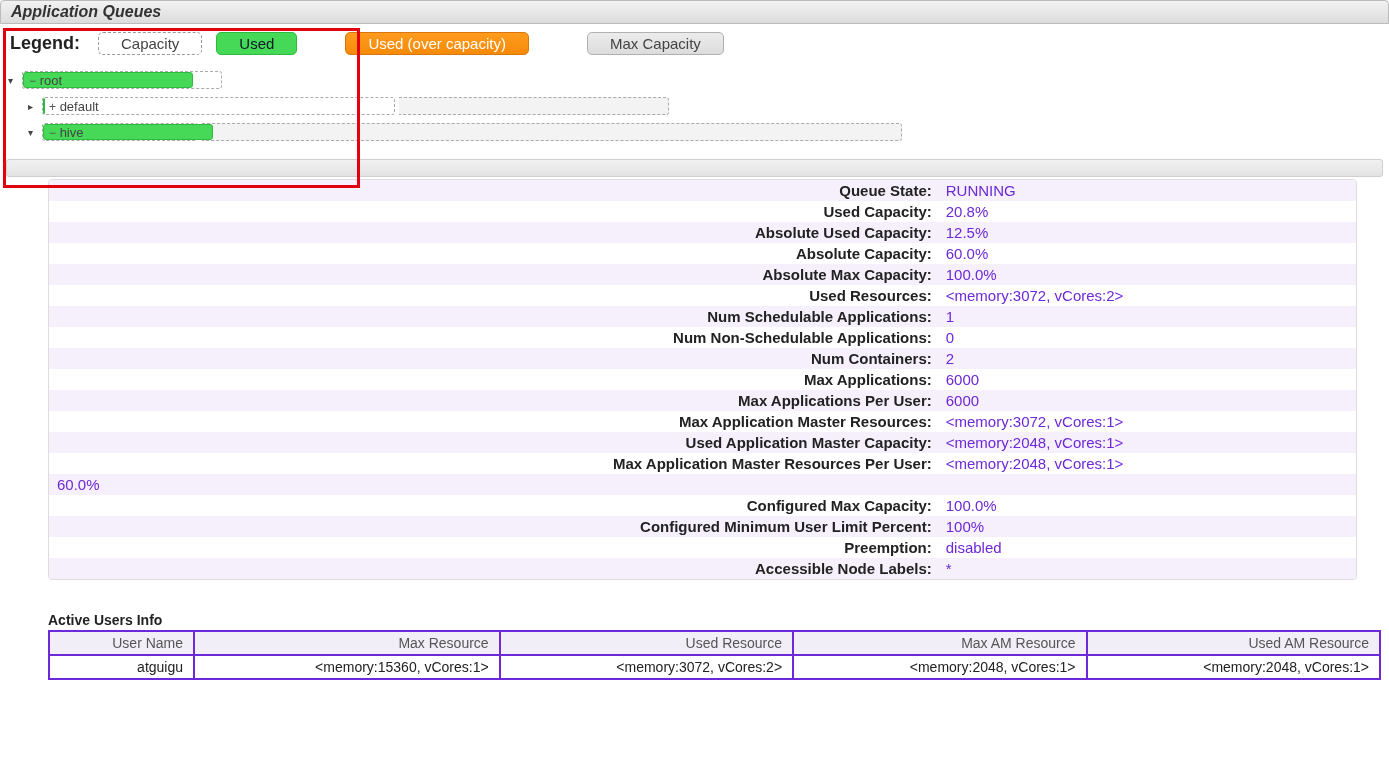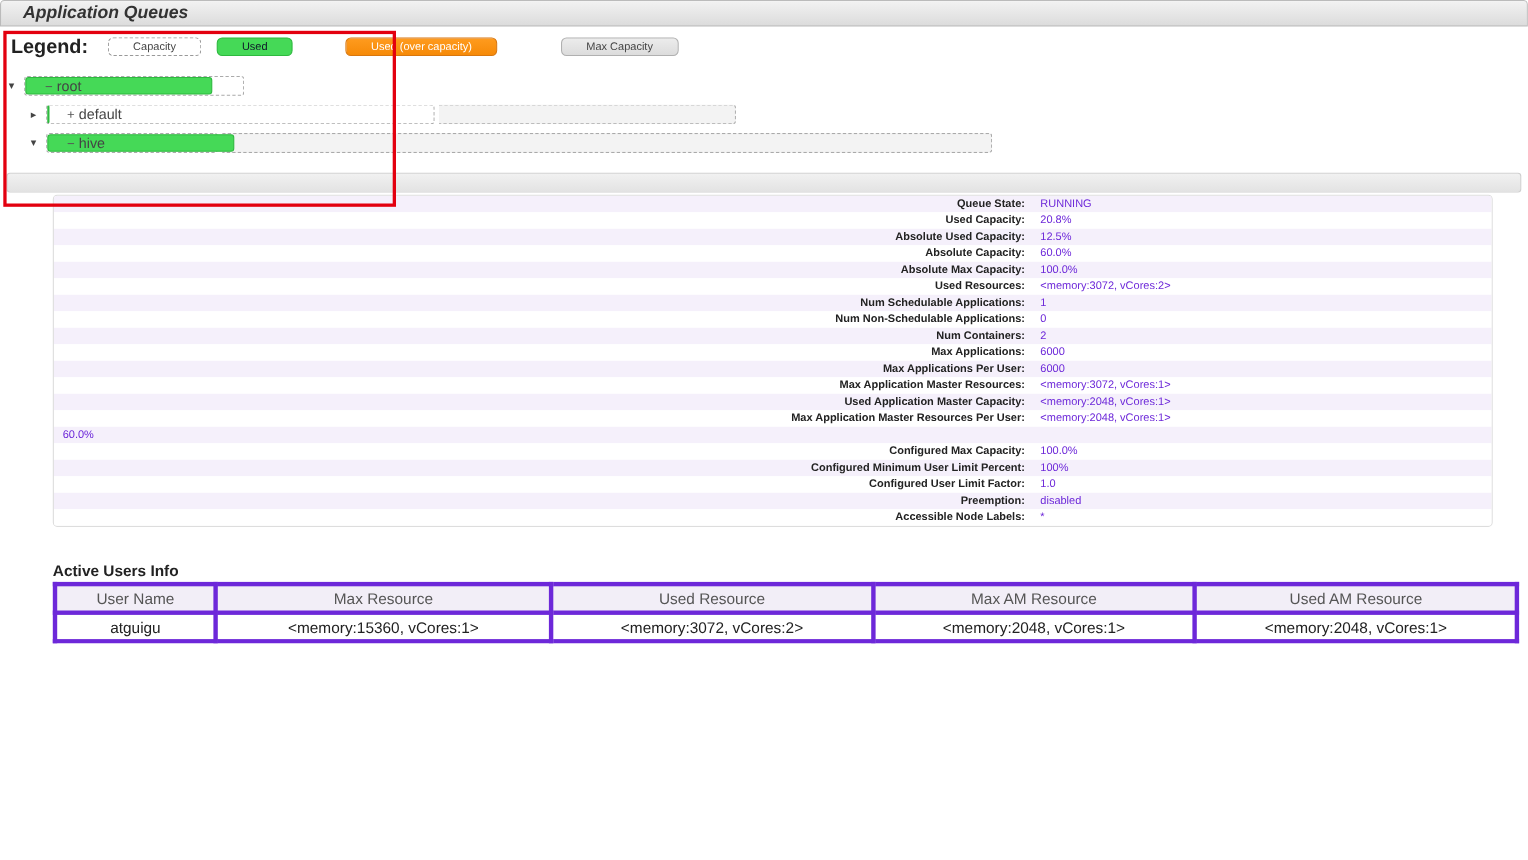--- a/index.html
+++ b/index.html
@@ -6,21 +6,21 @@
   body {
     font-family: Verdana, Arial, sans-serif;
     font-size: 13px;
     background: #fff;
     color: #222;
   }
   .panel-header {
     background: linear-gradient(#f2f2f2, #dcdcdc);
     border: 1px solid #bbb;
     border-radius: 4px 4px 0 0;
-    padding: 2px 20px;
+    padding: 2px 10px;
     font-weight: bold;
     font-style: italic;
     font-size: 16px;
     color: #333;
   }
   .legend-row {
     display: flex;
     align-items: center;
     gap: 14px;
     padding: 8px 10px;
@@ -28,21 +28,21 @@
   .legend-label {
     font-size: 18px;
     font-weight: bold;
     margin-right: 4px;
     text-align: center;
   }
   .chip {
     display: inline-block;
     padding: 2px 22px;
     border-radius: 5px;
-    font-size: 10px;
+    font-size: 15px;
     border: 1px solid #bbb;
   }
   .chip.capacity { background: #fff; border: 1px dashed #999; color:#444; }
   .chip.used     { background: #45d957; border-color:#2eb93f; color:#0f172a; }
   .chip.over     { background: linear-gradient(#ff9b1e,#f68a08); border-color:#d9770e; color:#fff; }
   .chip.max      { background: linear-gradient(#ececec,#dcdcdc); border-color:#b0b0b0; color:#444; }
 
   
   .annotation-box {
     position: absolute;
@@ -89,21 +89,21 @@
   }
   .queue-bar-fill {
     position: absolute;
     left: 0; top: 0; bottom: 0;
     border-radius: 3px;
     background: #45d957;
     border: 1px solid #2eb93f;
   }
   .queue-name-inside {
     position: absolute;
-    left: 18px;
+    left: 6px;
     top: 50%;
     transform: translateY(-50%);
     font-size: 13px;
     color: #444;
   }
   .queue-bar-max {
     height: 18px;
     border: 1px dashed #aaa;
     border-left: none;
     background:#f3f3f3;
@@ -134,21 +134,21 @@
 
   
   .kv {
     margin: 2px 32px 0 48px;
     border: 1px solid #ddd;
     border-radius: 4px;
     overflow: hidden;
   }
   .kv-row {
     display: flex;
-    font-size: 10px;
+    font-size: 15px;
   }
   .kv-row:nth-child(odd){ background:#f5f0fb; }
   .kv-row:nth-child(even){ background:#ffffff; }
   .kv-key {
     flex: 0 0 68%;
     text-align: right;
     padding: 2px 6px 2px 4px;
     font-weight: bold;
     color: #222;
   }
@@ -164,22 +164,22 @@
     font-weight: bold;
     margin: 32px 0 2px 48px;
   }
   table.users {
     border-collapse: collapse;
     width: calc(100% - 56px);
     margin-left: 48px;
     font-size: 14px;
   }
   table.users th, table.users td {
-    border: 4px solid #6d28d9;
-    text-align: center;
+    border: 2px solid #6d28d9;
+    text-align: right;
     padding: 3px 10px;
   }
   table.users th {
     background:#f2eef7;
     font-weight: normal;
     color:#555;
   }
   .watermark {
     position: fixed;
     right: 6px;
@@ -309,24 +309,20 @@
     <div class="kv-row">
       <div class="kv-val">60.0%</div>
     </div>
     <div class="kv-row">
       <div class="kv-key">Configured Max Capacity:</div>
       <div class="kv-val">100.0%</div>
     </div>
     <div class="kv-row">
       <div class="kv-key">Configured Minimum User Limit Percent:</div>
       <div class="kv-val">100%</div>
-    </div>
-    <div class="kv-row">
-      <div class="kv-key">Configured User Limit Factor:</div>
-      <div class="kv-val">1.0</div>
     </div>
     <div class="kv-row">
       <div class="kv-key">Preemption:</div>
       <div class="kv-val">disabled</div>
     </div>
     <div class="kv-row">
       <div class="kv-key">Accessible Node Labels:</div>
       <div class="kv-val">*</div>
     </div>
   </div>

